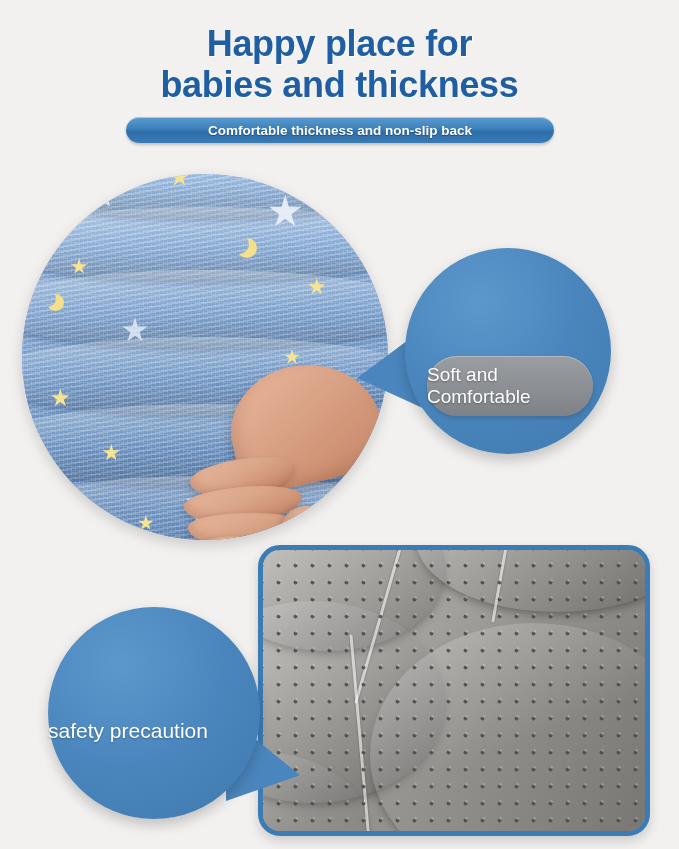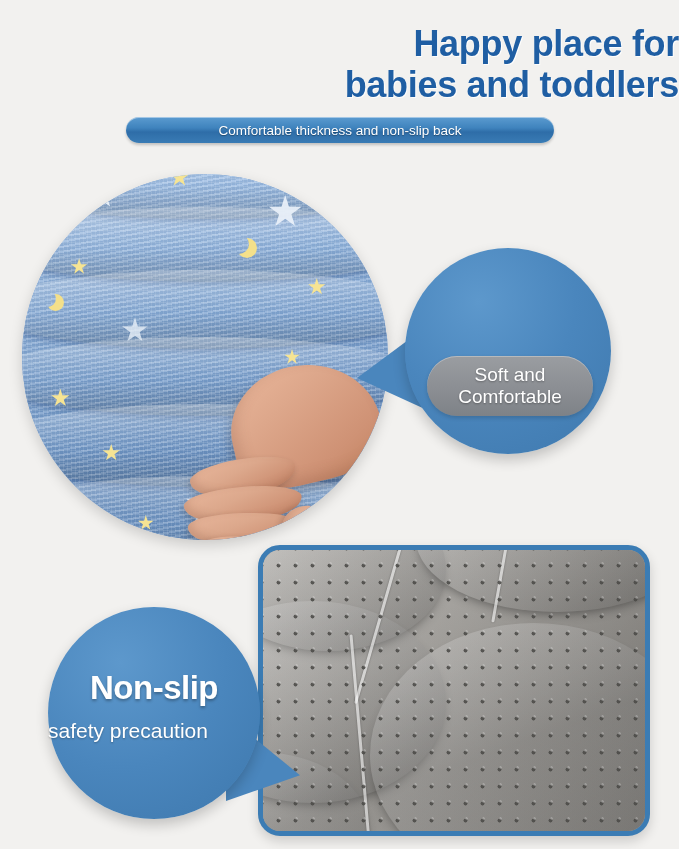--- a/index.html
+++ b/index.html
@@ -7,38 +7,38 @@
     width:679px;height:849px;
     background:#f2f1ef;
     font-family:"Liberation Sans", sans-serif;
     overflow:hidden;position:relative;
   }
   .stage{position:absolute;inset:0;}
 
   
   .headline{
     position:absolute;left:0;top:24px;width:679px;
-    text-align:right;
+    text-align:center;
     font-size:36px;font-weight:bold;line-height:1.13;
     color:#1f5ea3;
     letter-spacing:-0.3px;
     text-shadow:1px 1px 0 rgba(255,255,255,.85);
   }
   .headline .l2{display:block;}
 
   
   .subbar{
     position:absolute;left:126px;top:117px;
     width:428px;height:26px;border-radius:14px;
     background:linear-gradient(180deg,#5b9bd0 0%,#3f83bd 42%,#2e6da8 58%,#3a7cb5 100%);
     box-shadow:0 2px 3px rgba(0,0,0,.20), inset 0 1px 0 rgba(255,255,255,.45);
     display:flex;align-items:center;justify-content:center;
   }
   .subbar span{
-    color:#ffffff;font-size:13.5px;font-weight:normal;
+    color:#ffffff;font-size:13.5px;font-weight:bold;
     text-shadow:0 1px 1px rgba(0,0,0,.35);
     white-space:nowrap;
   }
 
   
   .photo-circle{
     position:absolute;left:22px;top:174px;width:366px;height:366px;
     border-radius:50%;
     overflow:hidden;
     box-shadow:0 5px 14px rgba(0,0,0,.17);
@@ -128,21 +128,21 @@
   .thick-value{
     position:absolute;left:22px;top:44px;width:206px;
     text-align:center;color:#fff;font-size:39px;font-weight:bold;
     letter-spacing:-0.5px;
     text-shadow:0 2px 3px rgba(0,0,0,.30);
   }
   .soft-pill{
     position:absolute;left:44px;top:108px;width:166px;height:60px;border-radius:30px;
     background:linear-gradient(180deg,#9a9da1 0%,#8b8e93 55%,#7e8287 100%);
     box-shadow:inset 0 1px 0 rgba(255,255,255,.30), 0 2px 4px rgba(0,0,0,.16);
-    display:flex;flex-direction:column;align-items:center;justify-content:center;
+    display:flex;flex-direction:column;align-items:flex-start;justify-content:center;
   }
   .soft-pill span{
     color:#ffffff;font-size:19px;line-height:1.16;
     text-shadow:0 1px 2px rgba(0,0,0,.32);white-space:nowrap;
   }
 
   
   .panel-nonslip{
     position:absolute;left:258px;top:545px;width:382px;height:281px;
     border:5px solid #3b7cb4;border-radius:22px;
@@ -203,21 +203,21 @@
     text-shadow:0 1px 2px rgba(0,0,0,.28);
   }
 </style>
 </head>
 <body>
 
 <div class="stage">
 
   <div class="headline">
     <span>Happy place for</span>
-    <span class="l2">babies and toddlers</span>
+    <span class="l2">babies and thickness</span>
   </div>
 
   <div class="subbar">
     <span>Comfortable thickness and non-slip back</span>
   </div>
 
   <div class="photo-circle">
     <div class="mattress">
       <div class="puffs">
         <i style="top:-4%;height:19%"></i>
@@ -280,17 +280,16 @@
       <div class="seam" style="left:25%;top:30%;width:3px;height:78%;transform:rotate(-5deg);border-radius:2px"></div>
       <div class="seam" style="left:62%;top:-10%;width:3px;height:36%;transform:rotate(10deg);border-radius:2px"></div>
       <div class="dots"></div>
       <div class="dots hi"></div>
     </div>
   </div>
 
   <div class="callout-slip">
     <div class="tail"></div>
     <div class="disc"></div>
-    <div class="slip-title">Non-slip</div>
     <div class="slip-sub">safety precaution</div>
   </div>
 
 </div>
 
 </body></html>

